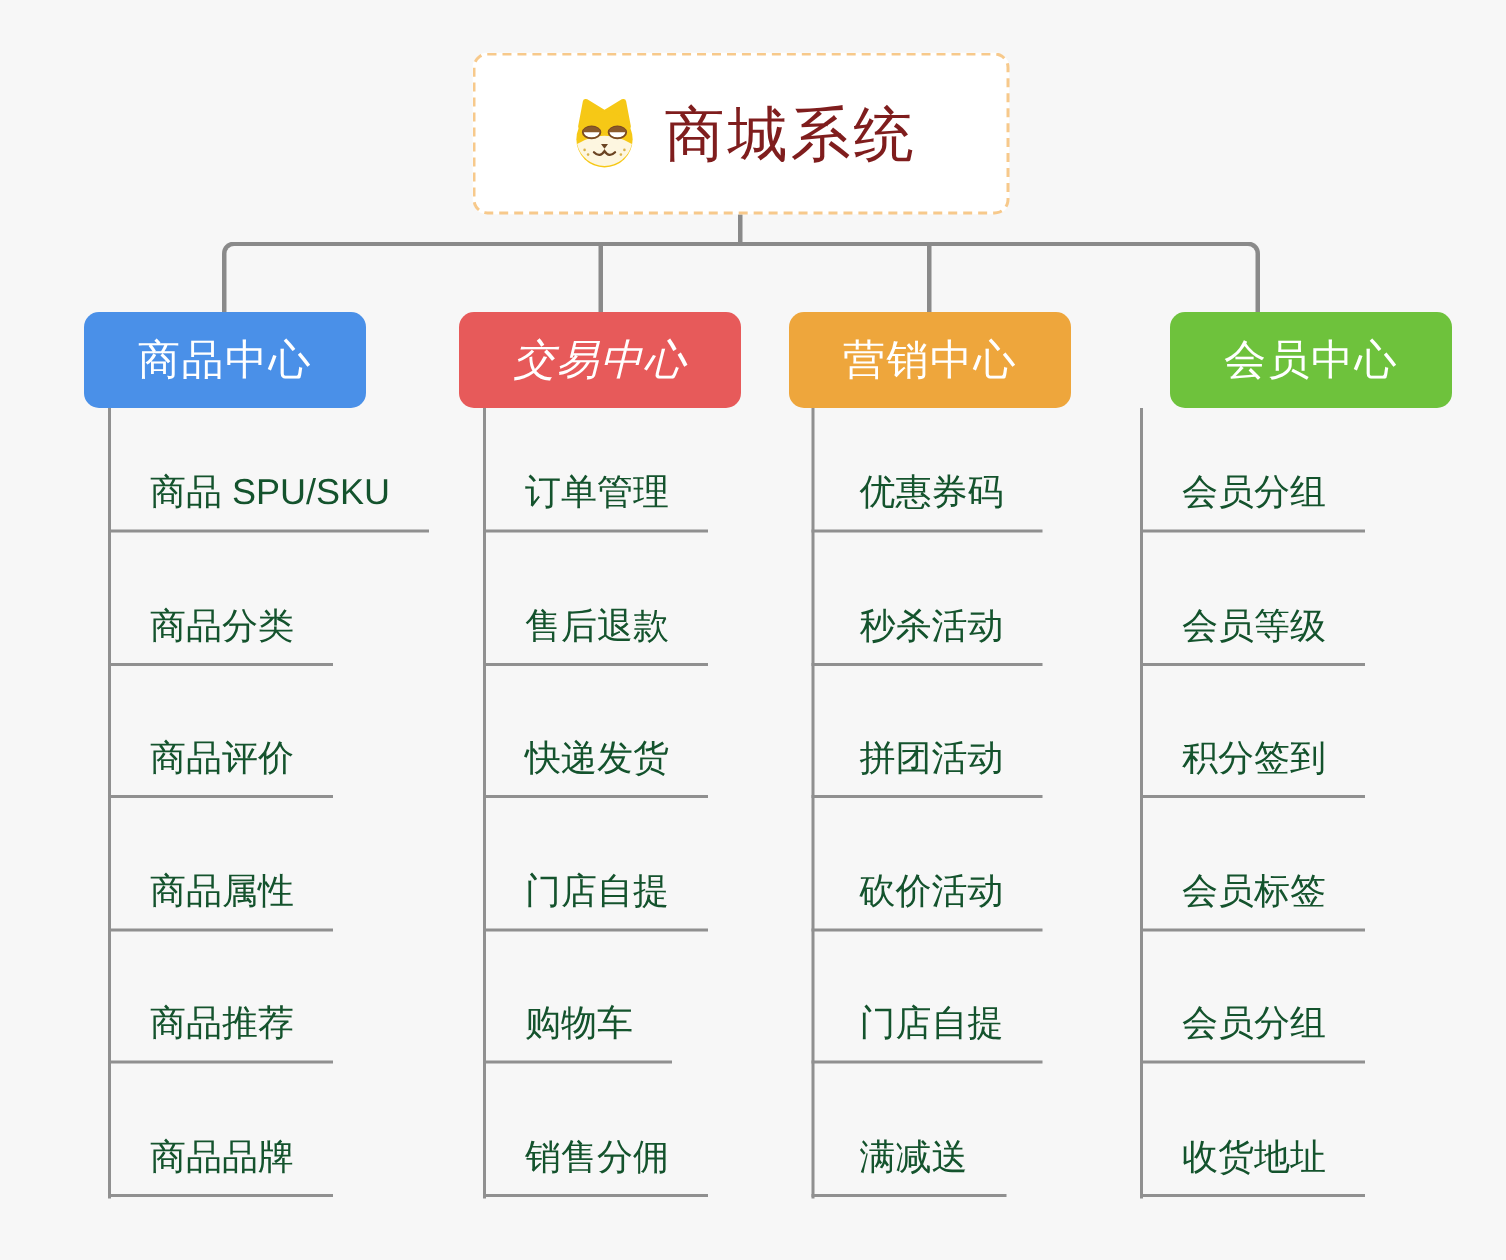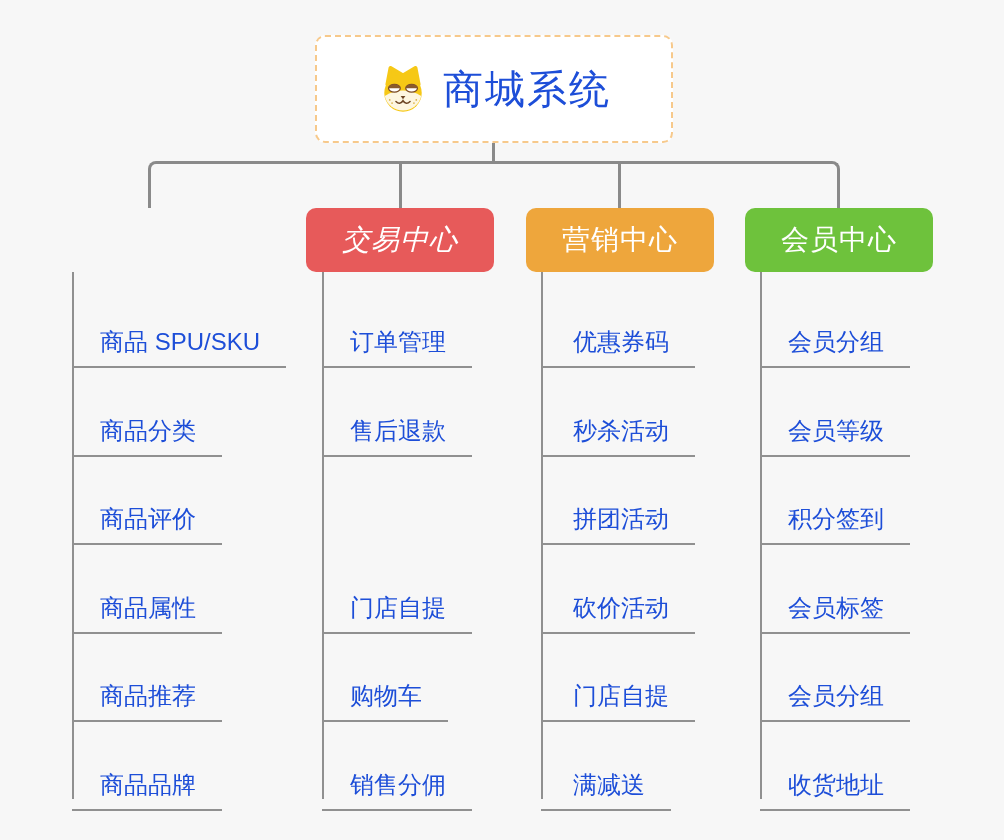--- a/index.html
+++ b/index.html
@@ -35,44 +35,43 @@
   
   #root-node {
     position: absolute; left: 315px; top: 35px; width: 358px; height: 108px;
     box-sizing: border-box;
     background: #ffffff;
     border: 2px dashed #f7c98b;
     border-radius: 10px;
     display: flex; align-items: center; justify-content: center; gap: 14px;
   }
   #root-label {
-    font-size: 40px; letter-spacing: 2px; color: #1d4ed8; white-space: nowrap;
+    font-size: 40px; letter-spacing: 2px; color: #7f1d1d; white-space: nowrap;
   }
   #root-icon { width: 52px; height: 50px; display: block; }
 
   
   .branch {
     position: absolute; top: 208px; width: 188px; height: 64px;
     border-radius: 10px;
     display: flex; align-items: center; justify-content: center;
     color: #ffffff; font-size: 28px; letter-spacing: 1px; white-space: nowrap;
   }
   #branch-0 { left: 56px;  background: #4a90e8; }
   #branch-1 { left: 306px; background: #e75a5a; font-style: italic; }
   #branch-2 { left: 526px; background: #eea63c; }
-  #branch-3 { left: 745px; background: #6ec23c; }
+  #branch-3 { left: 780px; background: #6ec23c; }
 
   
   .leaf {
     position: absolute;
-    font-size: 24px; line-height: 32px; color: #1d4ed8;
+    font-size: 24px; line-height: 32px; color: #14532d;
     padding: 0 26px 8px 28px;
     border-bottom: 2px solid #909090;
     white-space: nowrap;
-    margin-top: 13px;
   }
   .cx0 { left: 72px; }  .cx1 { left: 322px; } .cx2 { left: 541px; padding-left: 32px; } .cx3 { left: 760px; }
   .ry0 { top: 313px; } .ry1 { top: 402px; } .ry2 { top: 490px; }
   .ry3 { top: 579px; } .ry4 { top: 667px; } .ry5 { top: 756px; }
 </style>
 </head>
 <body>
 
 <div id="canvas">
 
@@ -99,39 +98,43 @@
       <path d="M29 41 h6 l-3 4 z" fill="#6b4423"></path>
       <path d="M23 48 q5 5 9 -1 q4 6 9 1" fill="none" stroke="#6b4423" stroke-width="2" stroke-linecap="round"></path>
       <circle cx="15" cy="46" r="1.1" fill="#d9b24a"></circle>
       <circle cx="18" cy="50" r="1.1" fill="#d9b24a"></circle>
       <circle cx="49" cy="46" r="1.1" fill="#d9b24a"></circle>
       <circle cx="46" cy="50" r="1.1" fill="#d9b24a"></circle>
     </svg>
     <span id="root-label">商城系统</span>
   </div>
 
+  <div id="branch-0" class="branch">
+    <span>商品中心</span>
+  </div>
   <div id="branch-1" class="branch">
     <span>交易中心</span>
   </div>
   <div id="branch-2" class="branch">
     <span>营销中心</span>
   </div>
   <div id="branch-3" class="branch">
     <span>会员中心</span>
   </div>
 
   <div class="leaf cx0 ry0">商品 SPU/SKU</div>
   <div class="leaf cx0 ry2">商品评价</div>
   <div class="leaf cx0 ry1">商品分类</div>
   <div class="leaf cx0 ry3">商品属性</div>
   <div class="leaf cx0 ry4">商品推荐</div>
   <div class="leaf cx0 ry5">商品品牌</div>
 
   <div class="leaf cx1 ry0">订单管理</div>
   <div class="leaf cx1 ry1">售后退款</div>
+  <div class="leaf cx1 ry2">快递发货</div>
   <div class="leaf cx1 ry3">门店自提</div>
   <div class="leaf cx1 ry4">购物车</div>
   <div class="leaf cx1 ry5">销售分佣</div>
 
   <div class="leaf cx2 ry0">优惠券码</div>
   <div class="leaf cx2 ry1">秒杀活动</div>
   <div class="leaf cx2 ry2">拼团活动</div>
   <div class="leaf cx2 ry3">砍价活动</div>
   <div class="leaf cx2 ry4">门店自提</div>
   <div class="leaf cx2 ry5">满减送</div>

